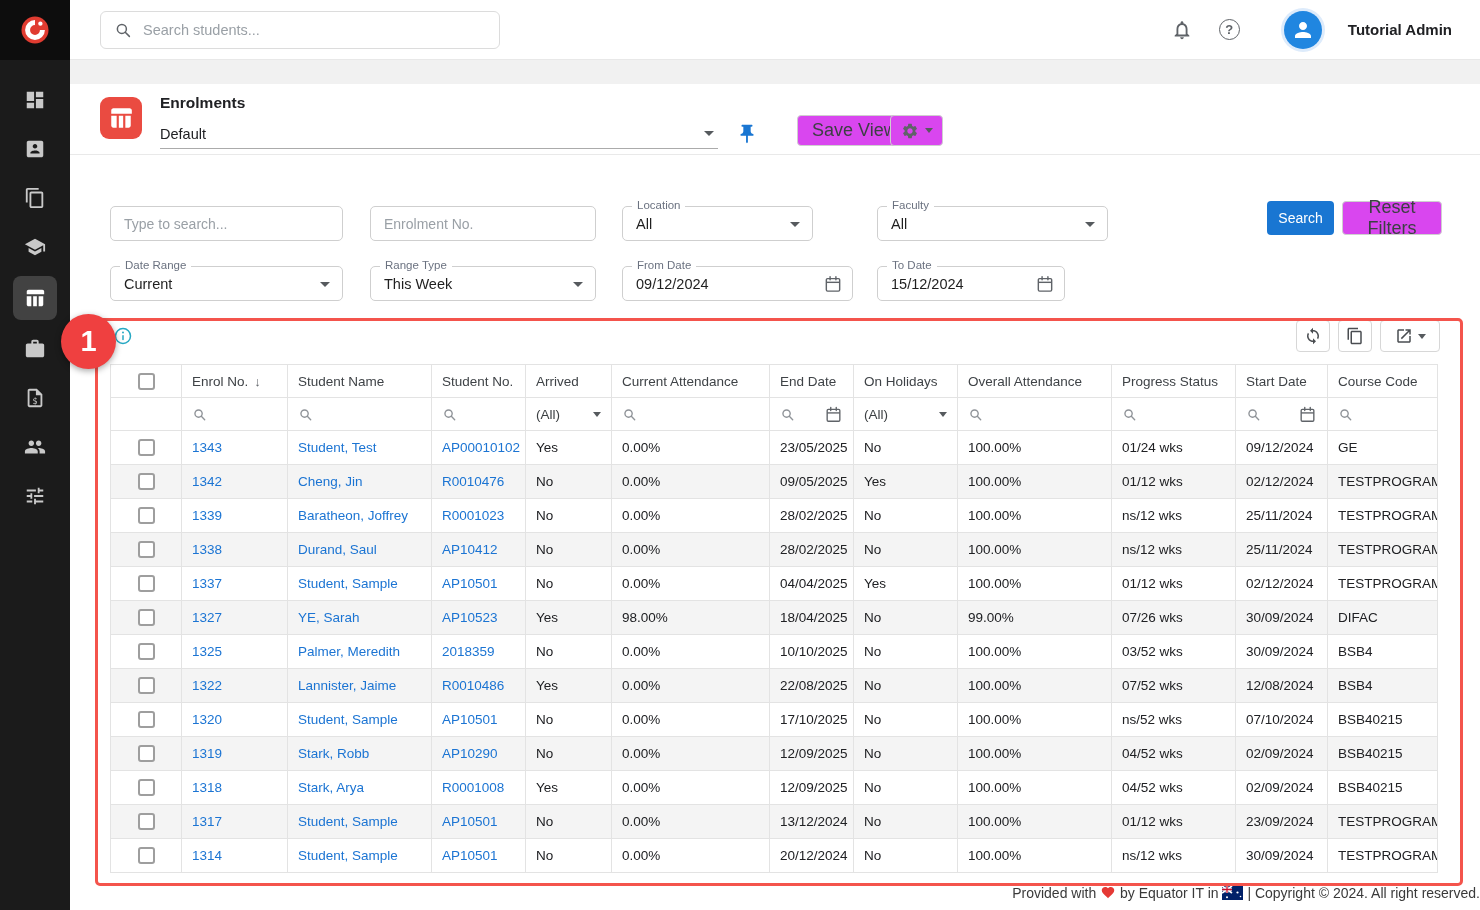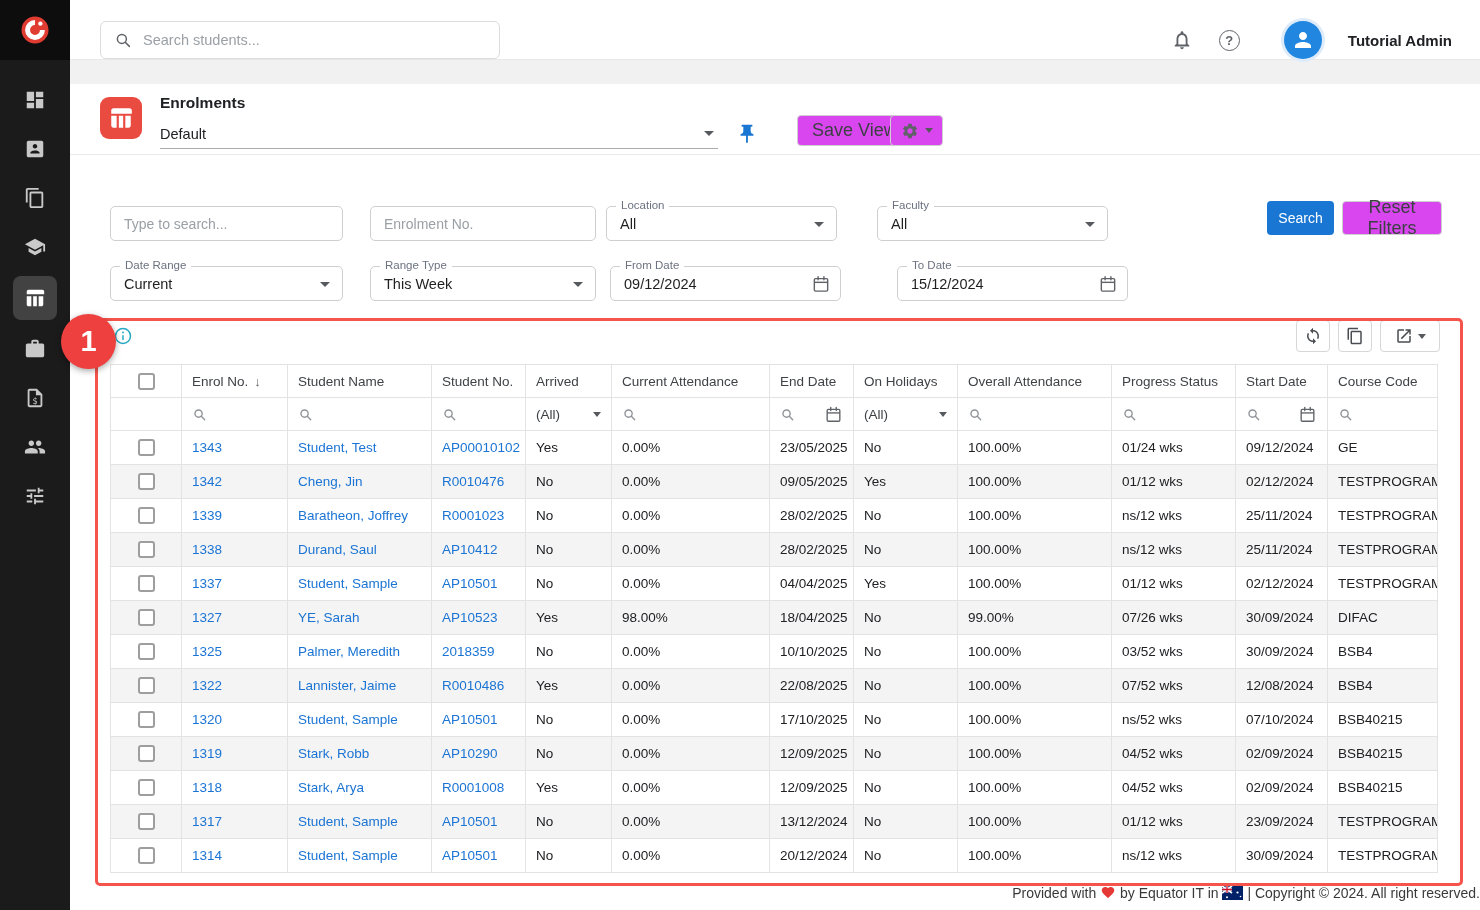--- a/index.html
+++ b/index.html
@@ -9,21 +9,21 @@
 
   
   .sidebar { position:absolute; left:0; top:0; width:70px; height:910px; background:#1b1b1b; z-index:5; }
   .logo { width:70px; height:60px; display:flex; align-items:center; justify-content:center; background:#0d0d0d; cursor:pointer; }
   .nav { display:flex; flex-direction:column; align-items:center; padding-top:20px; gap:9px; }
   .nav-item { width:44px; height:40px; display:flex; align-items:center; justify-content:center; border-radius:8px; cursor:pointer; color:#c9c9c9; }
   .nav-item.active { background:#424242; height:44px; color:#ffffff; }
   .nav-item svg { width:22px; height:22px; }
 
   
-  .topbar { position:absolute; left:70px; top:0; width:1410px; height:60px; background:#fff; border-bottom:1px solid #e8e8e8; display:flex; align-items:flex-end; padding:0 28px 0 30px; z-index:4; }
+  .topbar { position:absolute; left:70px; top:0; width:1410px; height:60px; background:#fff; border-bottom:1px solid #e8e8e8; display:flex; align-items:center; padding:0 28px 0 30px; z-index:4; }
   .searchbox { width:400px; height:38px; border:1px solid #dcdcdc; border-radius:6px; background:#fff; display:flex; align-items:center; gap:11px; padding:0 13px; cursor:text; }
   .searchbox svg { width:18px; height:18px; }
   .searchbox .ph { font-size:14.5px; color:#9aa0a6; }
   .topbar-right { margin-left:auto; display:flex; align-items:center; gap:26px; }
   .icon-btn { cursor:pointer; display:flex; align-items:center; }
   .icon-btn svg { width:22px; height:22px; }
   .help-circle { width:21px; height:21px; border:1.6px solid #5f6368; border-radius:50%; display:flex; align-items:center; justify-content:center; font-size:13px; font-weight:bold; color:#5f6368; cursor:pointer; }
   .avatar { width:38px; height:38px; border-radius:50%; background:#2086e0; box-shadow:0 0 0 3px #ddebfb; display:flex; align-items:center; justify-content:center; cursor:pointer; margin-left:18px; }
   .avatar svg { width:24px; height:24px; }
   .user-name { font-size:15px; font-weight:bold; color:#202124; cursor:pointer; }
@@ -51,26 +51,26 @@
   .flabel { position:absolute; top:-8px; left:9px; background:#fff; padding:0 5px; font-size:11.5px; color:#6b7280; }
   .fvalue { position:absolute; left:13px; top:0; height:100%; display:flex; align-items:center; font-size:14.5px; color:#1f1f1f; }
   .caret-down { width:0; height:0; border-left:5px solid transparent; border-right:5px solid transparent; border-top:5.5px solid #565a5e; }
   .caret-down.sm { border-left-width:4.5px; border-right-width:4.5px; border-top-width:5px; }
   .fieldset > .caret-down { position:absolute; right:12px; top:15px; }
   .fieldset .cal { position:absolute; right:9px; top:7px; width:20px; height:20px; }
   .fieldset .cal svg { width:20px; height:20px; }
 
   .f-search   { left:40px;  top:122px; width:233px; }
   .f-enrol    { left:300px; top:122px; width:226px; }
-  .f-location { left:536px; top:122px; width:231px;padding-left:32px; }
+  .f-location { left:552px; top:122px; width:191px;padding-left:32px; }
   .f-faculty  { left:807px; top:122px; width:231px; }
   .f-daterange{ left:40px;  top:182px; width:233px; }
   .f-rangetype{ left:300px; top:182px; width:226px; }
-  .f-from     { left:540px; top:182px; width:231px; }
-  .f-to       { left:807px; top:182px; width:231px;margin-left:20px; }
+  .f-from     { left:552px; top:182px; width:231px; }
+  .f-to       { left:807px; top:182px; width:188px; }
   .btn-primary { position:absolute; background:#1976d2; color:#ffffff; border:none; border-radius:4px; font-size:14px; font-family:"Liberation Sans", sans-serif; display:flex; align-items:center; justify-content:center; cursor:pointer; }
   .f-searchbtn { left:1197px; top:117px; width:67px; height:34px; }
   .f-resetbtn  { position:absolute; left:1272px; top:117px; width:100px; height:34px; }
 
   
   .info-ic { position:absolute; left:44px; top:243px; width:18px; height:18px; cursor:pointer; }
   .info-ic svg { width:18px; height:18px; }
   .tbtn { position:absolute; top:236px; height:32px; border:1px solid #d7d7d7; background:#fff; border-radius:4px; display:flex; align-items:center; justify-content:center; gap:5px; cursor:pointer; }
   .tbtn svg { width:18px; height:18px; }
   .t-refresh { left:1226px; width:34px; }

